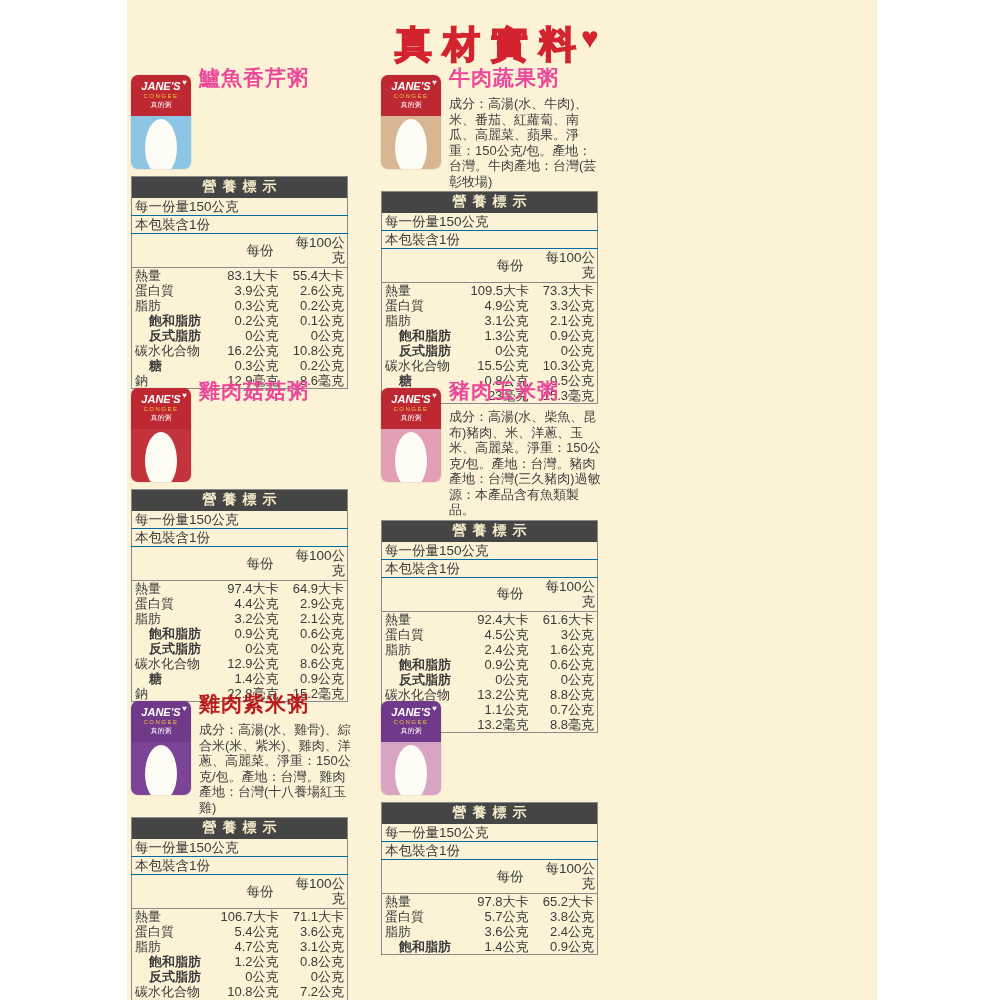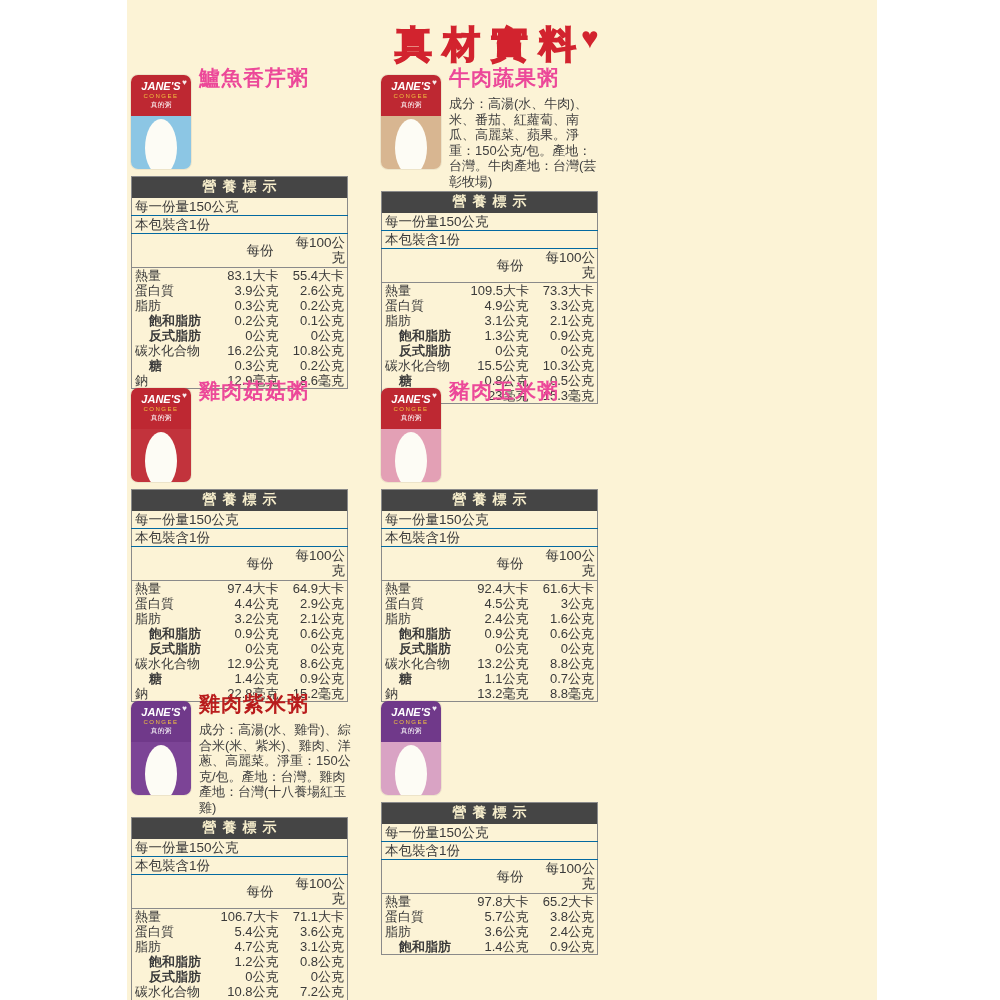--- a/index.html
+++ b/index.html
@@ -318,20 +318,21 @@
           <div class="brand-congee">CONGEE</div>
           <div class="brand-cn">真的粥</div>
         </div>
         <div class="pouch-bottom">
           <div class="spoon"></div>
         </div>
         <div class="pouch-heart">♥</div>
       </div>
       <div class="info">
         <div class="card-title">豬肉玉米粥</div>
+        <div class="desc">成分：高湯(水、柴魚、昆布)豬肉、米、洋蔥、玉米、高麗菜。淨重：150公克/包。產地：台灣。豬肉產地：台灣(三久豬肉)過敏源：本產品含有魚類製品。</div>
       </div>
     </div>
     <table class="ntable">
       <colgroup>
             <col style="width:88px">
             <col style="width:62px">
             <col style="width:66px">
           </colgroup>
       <thead>
         <tr>

